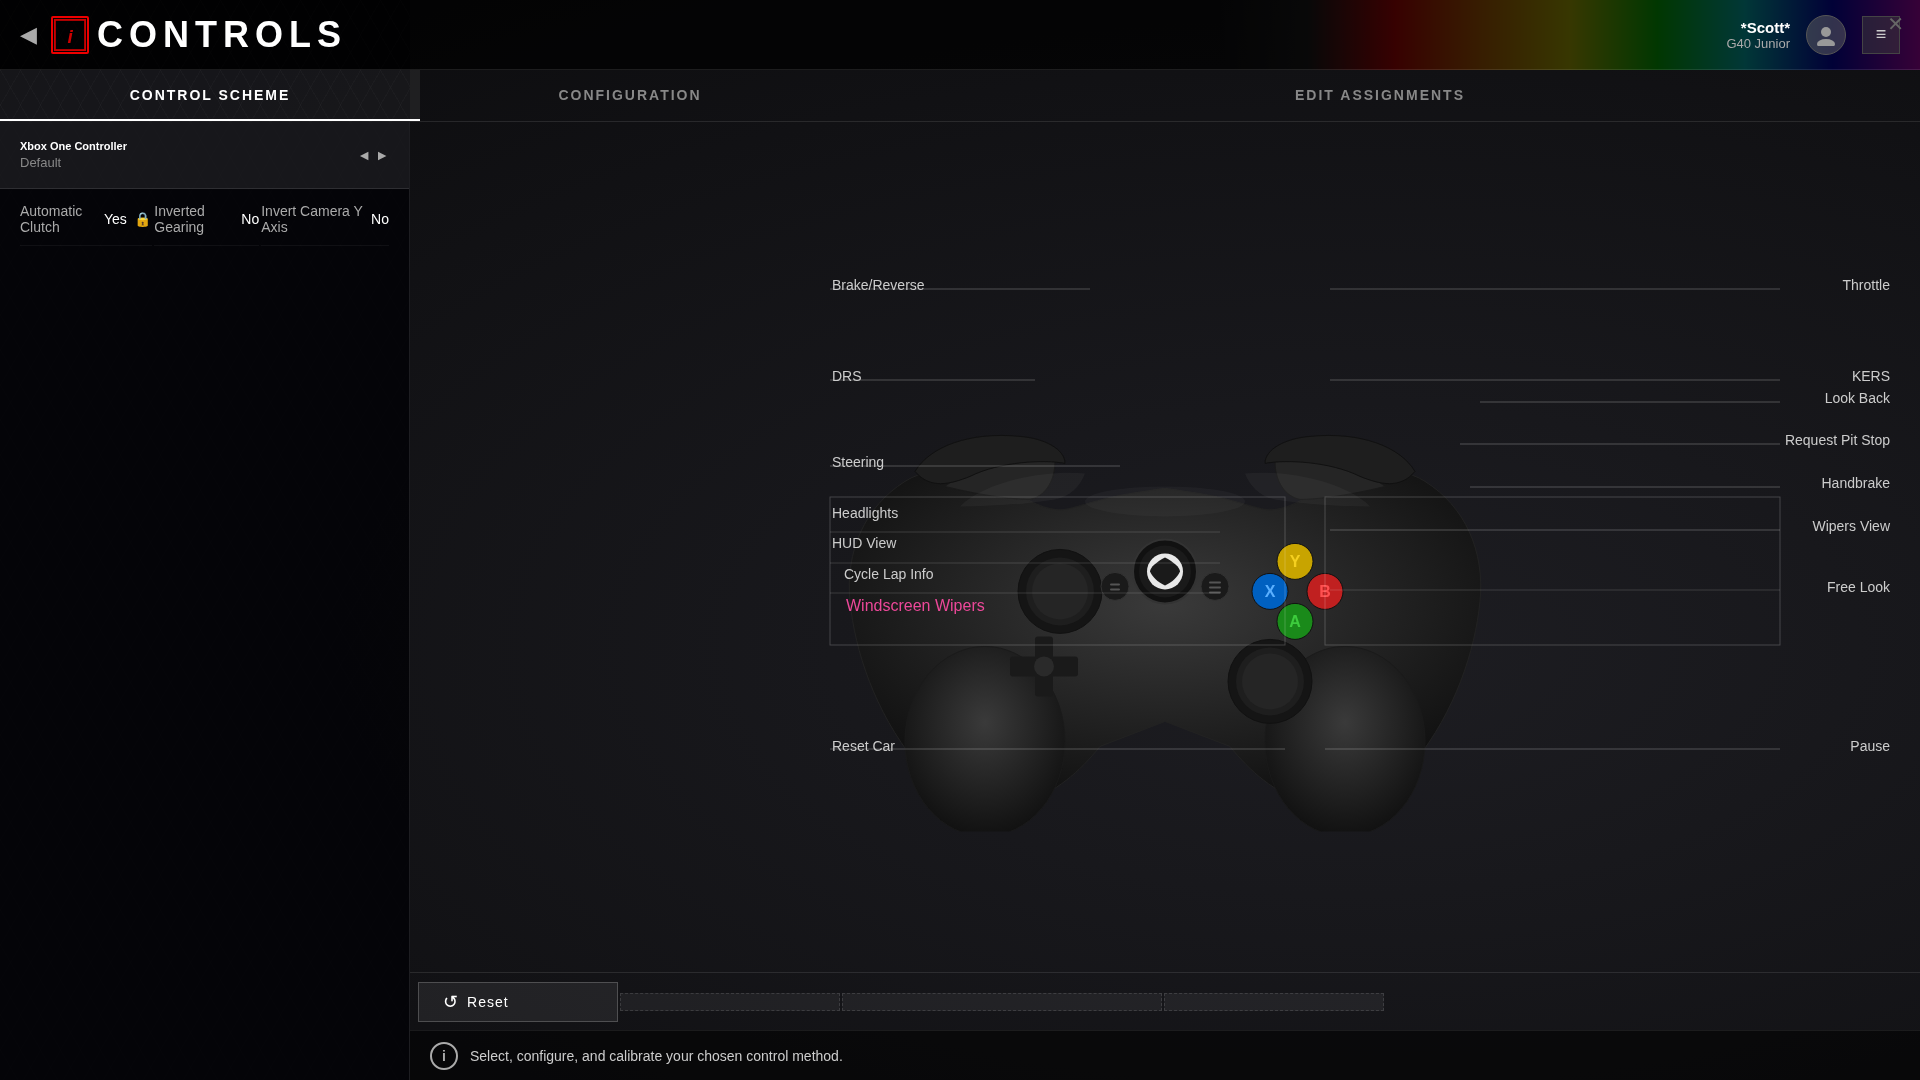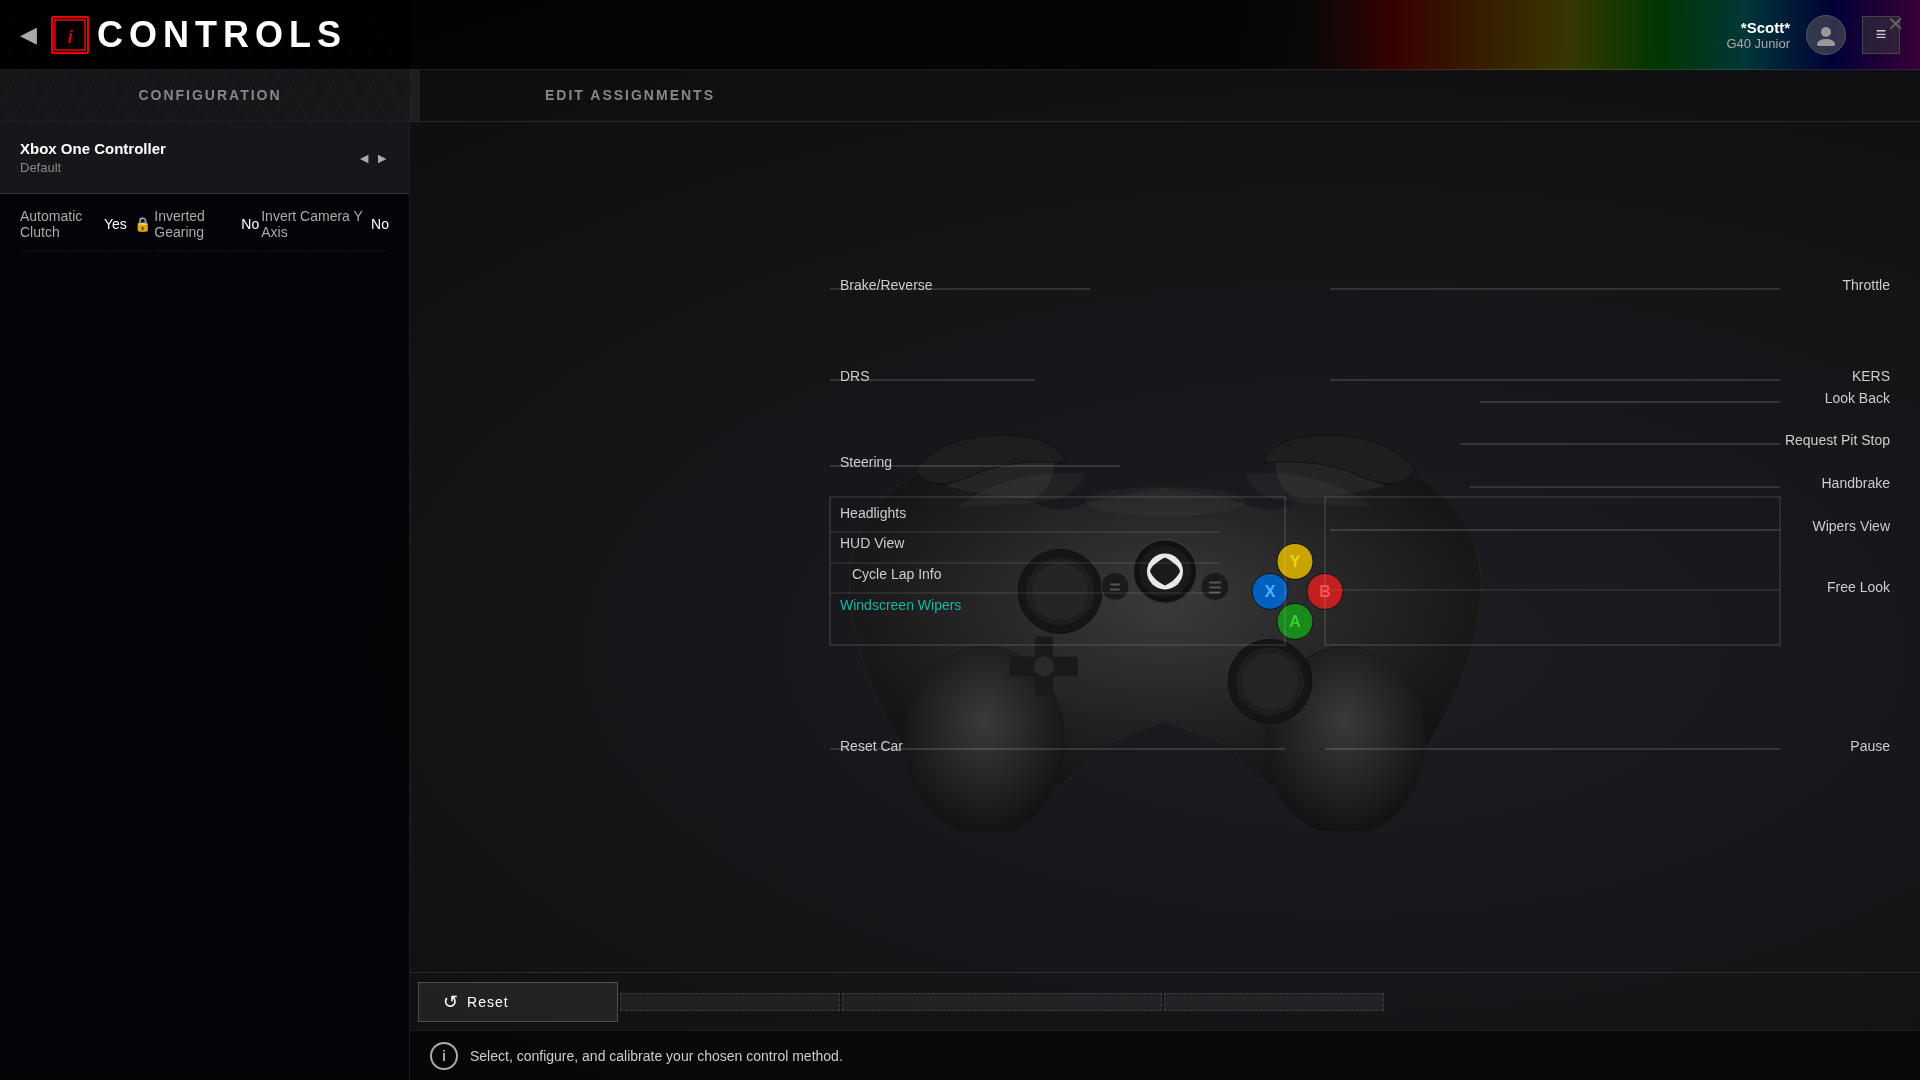--- a/index.html
+++ b/index.html
@@ -214,21 +214,21 @@
       background: rgba(255,255,255,0.08);
       border-bottom: 1px solid rgba(255,255,255,0.1);
       padding: 18px 20px;
       display: flex;
       align-items: center;
       justify-content: space-between;
       cursor: pointer;
     }
 
     .scheme-info .scheme-name {
-      font-size: 15px;
+      font-size: 11px;
       color: #fff;
       font-weight: 600;
     }
 
     .scheme-info .scheme-sub {
       font-size: 13px;
       color: #888;
       margin-top: 3px;
     }
 
@@ -324,21 +324,20 @@
       top: 50%;
       transform: translate(-50%, -52%);
       width: 700px;
       height: 480px;
     }
 
     .ctrl-text {
       font-size: 14px;
       color: #ccc;
       white-space: nowrap;
-      margin-left: 8px;
     }
   </style>
 </head>
 <body>
 
 <div class="bg-texture"></div>
 <div class="bg-rainbow"></div>
 <div class="bg-hex"></div>
 
 <div class="main-container">
@@ -363,20 +362,21 @@
         <svg width="22" height="22" viewBox="0 0 22 22" fill="none">
           <circle cx="11" cy="8" r="5" fill="#999"></circle>
           <ellipse cx="11" cy="20" rx="9" ry="5" fill="#999"></ellipse>
         </svg>
       </div>
       <div class="menu-btn">≡</div>
     </div>
   </div>
 
   <div class="tabs-row">
+    <div class="tab active">CONTROL SCHEME</div>
     <div class="tab">CONFIGURATION</div>
     <div class="tab">EDIT ASSIGNMENTS</div>
   </div>
 
   <div class="content-area">
 
     <div class="left-panel">
       <div class="scheme-selector">
         <div class="scheme-info">
           <div class="scheme-name">Xbox One Controller</div>
@@ -539,21 +539,21 @@
         <span class="ctrl-text" style="position:absolute;left:422px;top:246px;font-size:14px;color:#ccc;">DRS</span>
 
         <span class="ctrl-text" style="position:absolute;left:422px;top:332px;font-size:14px;color:#ccc;">Steering</span>
 
         <span class="ctrl-text" style="position:absolute;left:422px;top:383px;font-size:14px;color:#ccc;">Headlights</span>
 
         <span class="ctrl-text" style="position:absolute;left:422px;top:413px;font-size:14px;color:#ccc;">HUD View</span>
 
         <span class="ctrl-text" style="position:absolute;left:434px;top:444px;font-size:14px;color:#ccc;">Cycle Lap Info</span>
 
-        <span class="ctrl-text" style="position:absolute;left:422px;top:475px;font-size:14px;color:#14b8a6;">Windscreen Wipers</span>
+        <span class="ctrl-text" style="position:absolute;left:436px;top:475px;font-size:16px;color:#ec4899;">Windscreen Wipers</span>
 
         <span class="ctrl-text" style="position:absolute;left:422px;top:616px;font-size:14px;color:#ccc;">Reset Car</span>
 
         <span class="ctrl-text" style="position:absolute;right:30px;top:155px;font-size:14px;color:#ccc;text-align:right;">Throttle</span>
 
         <span class="ctrl-text" style="position:absolute;right:30px;top:246px;font-size:14px;color:#ccc;text-align:center;">KERS</span>
 
         <span class="ctrl-text" style="position:absolute;right:30px;top:268px;font-size:14px;color:#ccc;text-align:right;padding-left:12px;">Look Back</span>
 
         <span class="ctrl-text" style="position:absolute;right:30px;top:310px;font-size:14px;color:#ccc;text-align:right;">Request Pit Stop</span>

